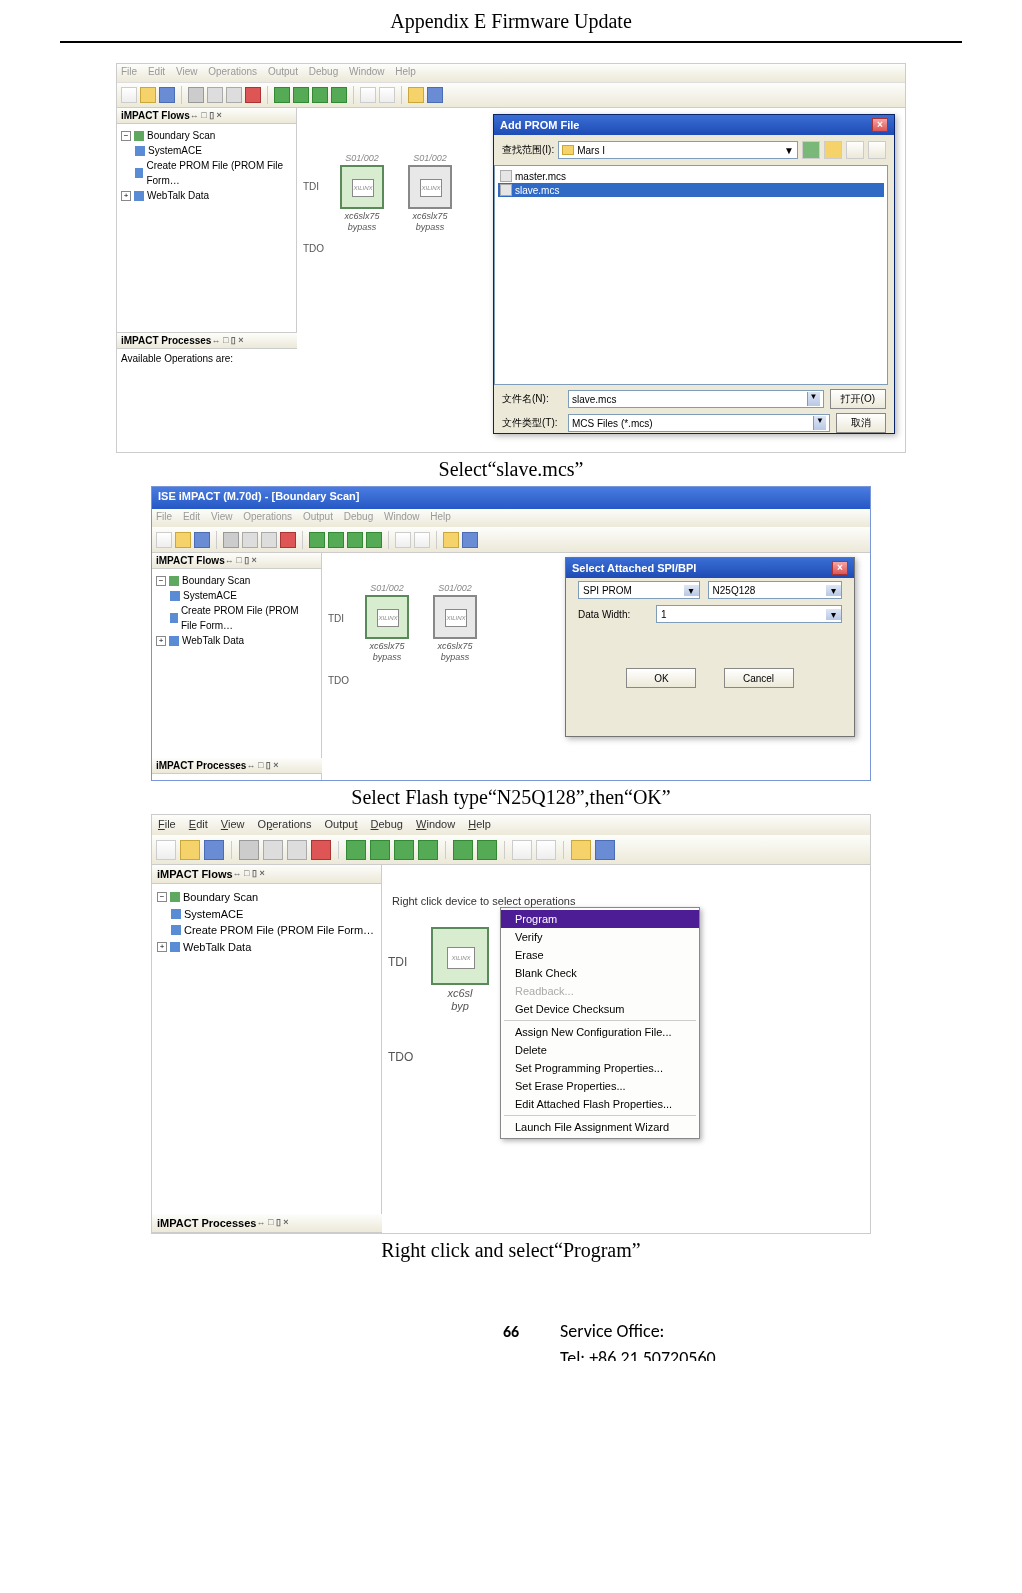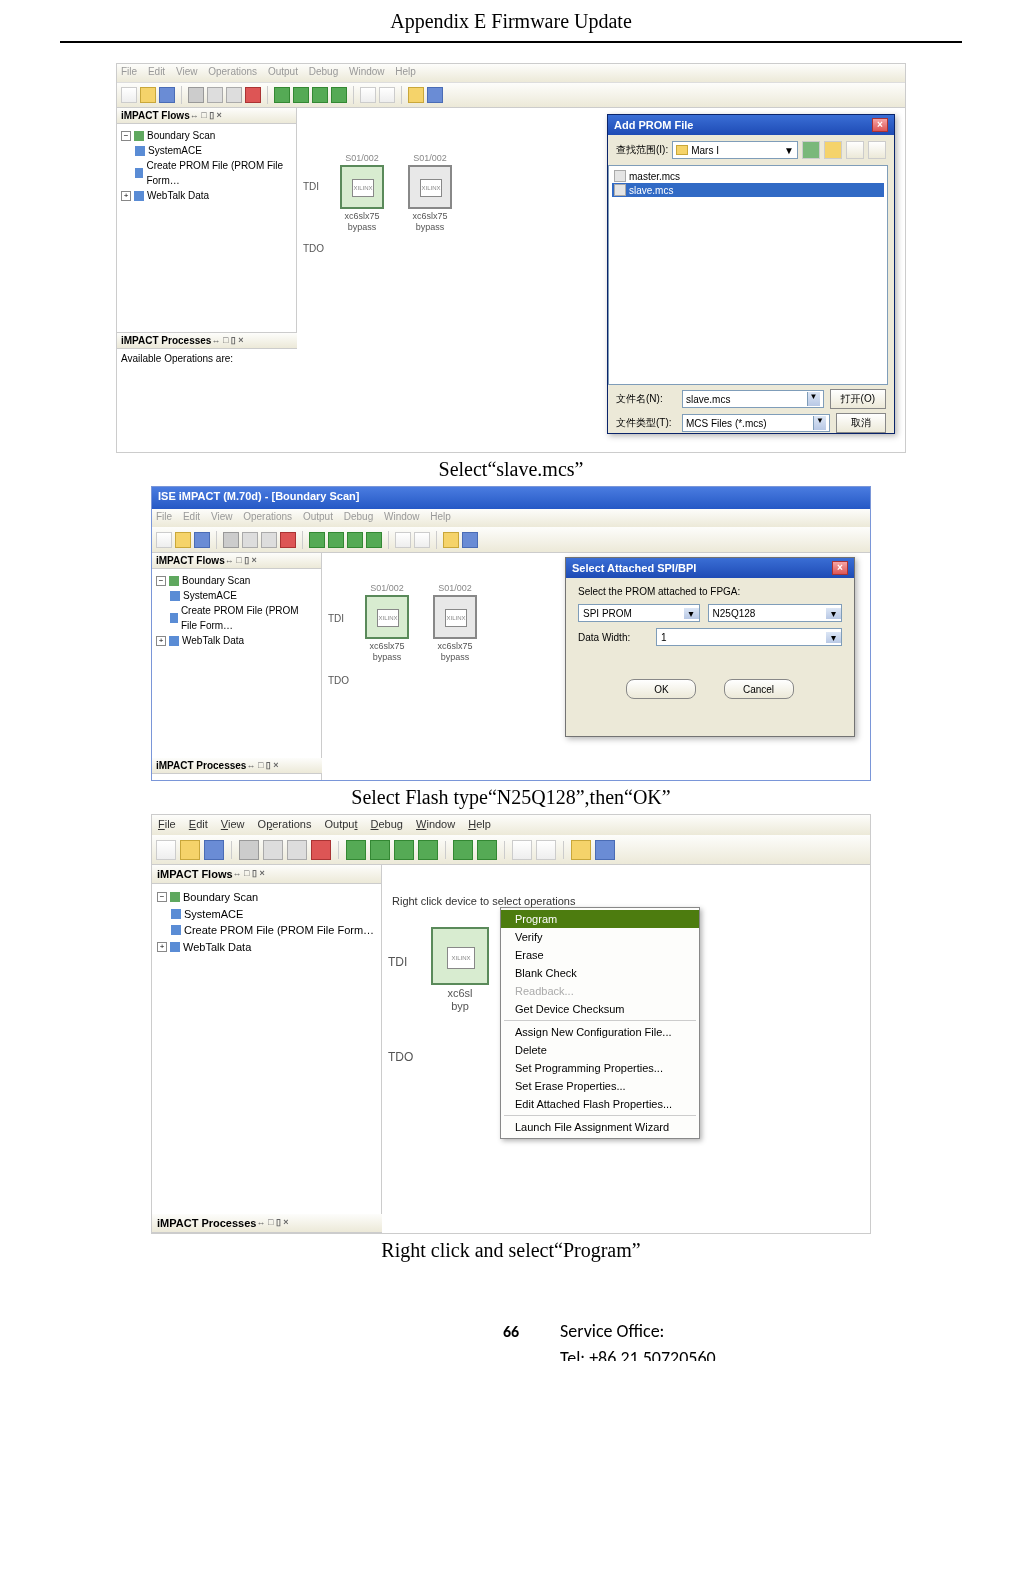--- a/index.html
+++ b/index.html
@@ -94,20 +94,21 @@
     .tree-ico.box { border:1px solid #888; background:#fff; font-size:8px; line-height:8px; text-align:center;}
     .tree-ico.green { background:#5fa85f;}
     .tree-ico.blue { background:#5a8cd5;}
     .tree .indent { padding-left: 14px;}
     .ss1 .proc-pane { position:absolute; bottom:0; left:0; width:180px; height:120px; background:#fff; border-top:1px solid #ccc;}
     .ss1 .canvas { flex:1; background:#fff; position:relative;}
     .chip {
       position:absolute;
       width: 46px;
       text-align:center;
+      font-style:italic;
     }
     .chip-label-top { font-size:9px; color:#888;}
     .chip-body {
       width:44px; height:44px;
       background: #d8ecd0;
       border: 2px solid #5a8a5a;
       margin: 2px auto;
       position:relative;
     }
     .chip-body::before, .chip-body::after {
@@ -118,21 +119,21 @@
       background:#fff; border:1px solid #888; font-size:6px;
       display:flex; align-items:center; justify-content:center; color:#888;
     }
     .chip-label-bot { font-size:9px; color:#555; line-height:1.2;}
     .tdi-label { position:absolute; font-size:10px; color:#555;}
 
     
     .dlg1 {
       position:absolute;
       top: 50px; right: 10px;
-      width: 288px; height: 320px;
+      width: 402px; height: 320px;
       border: 1px solid #0a246a;
       background: #ece9d8;
       font-size: 11px;
       box-shadow: 2px 2px 6px rgba(0,0,0,0.3);
     }
     .dlg-title {
       background: linear-gradient(#3a6ed5,#1e4bb5);
       color:#fff;
       font-size:11px;
       font-weight:bold;
@@ -226,21 +227,21 @@
       position:absolute; top: 70px; right: 15px;
       width: 290px; height: 180px;
       border:1px solid #737373; background:#ece9d8;
       box-shadow: 2px 2px 6px rgba(0,0,0,0.3);
     }
     .dlg2 .msg { padding: 8px 12px 4px; font-size:10px;}
     .dlg2 .form-row { display:flex; align-items:center; padding: 3px 12px; gap:8px;}
     .dlg2 .form-row label { width:70px; font-size:10px;}
     .dlg2 .combo2 { flex:1; height:18px; background:#fff; border:1px solid #7f9db9; font-size:10px; display:flex; justify-content:space-between; align-items:center; padding-left:4px;}
     .dlg2 .btnrow { text-align:center; margin-top:30px;}
-    .dlg2 .btnrow button { margin: 0 12px; min-width:70px;border-radius:8px;}
+    .dlg2 .btnrow button { margin: 12px 12px; min-width:70px;}
 
     
     .ss3 {
       width: 720px;
       height: 420px;
       margin: 0 auto;
       border:1px solid #ccc;
       background:#f5f5f0;
       position:relative;
       font-family: Arial, sans-serif;
@@ -264,21 +265,21 @@
       background:#fdfdfb;
       border:1px solid #888;
       box-shadow: 2px 2px 5px rgba(0,0,0,0.3);
       font-size:11px;
       padding: 2px 0;
       width: 200px;
     }
     .ctx-item {
       padding: 3px 14px;
     }
-    .ctx-item.sel { background:#4d7c0f; color:#fff;}
+    .ctx-item.sel { background:#4c1d95; color:#fff;}
     .ctx-item.disabled { color:#aaa;}
     .ctx-sep { height:1px; background:#ccc; margin:2px 3px;}
 
     
     .page-footer {
       margin-top: 60px;
       display: flex;
       justify-content: center;
       position: relative;
       font-family: Calibri, Arial, sans-serif;
@@ -529,21 +530,20 @@
             <div class="chip-label-bot">bypass</div>
           </div>
         </div>
       </div>
 
       <div class="dlg2">
         <div class="dlg-title">
           <span>Select Attached SPI/BPI</span>
           <span class="closex">×</span>
         </div>
-        <div class="msg">Select the PROM attached to FPGA:</div>
         <div class="form-row">
           <div class="combo2" style="flex:0.9;">
               <span>SPI PROM</span>
               <span class="arrow" style="width:15px;background:linear-gradient(#dce6f5,#b8c8e5);text-align:center;">▾</span>
             </div>
           <div class="combo2">
               <span>N25Q128</span>
               <span class="arrow" style="width:15px;background:linear-gradient(#dce6f5,#b8c8e5);text-align:center;">▾</span>
             </div>
         </div>

